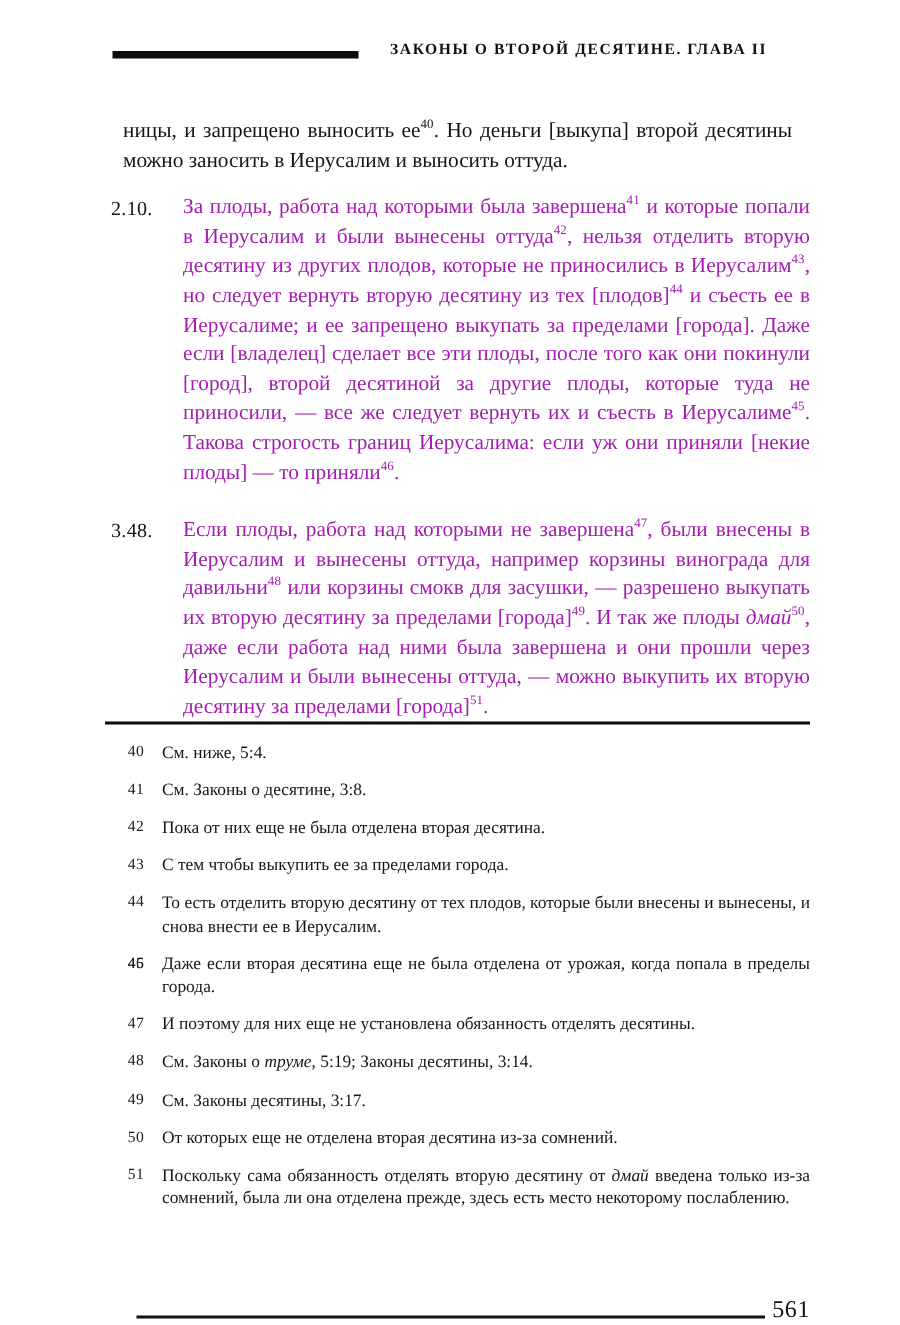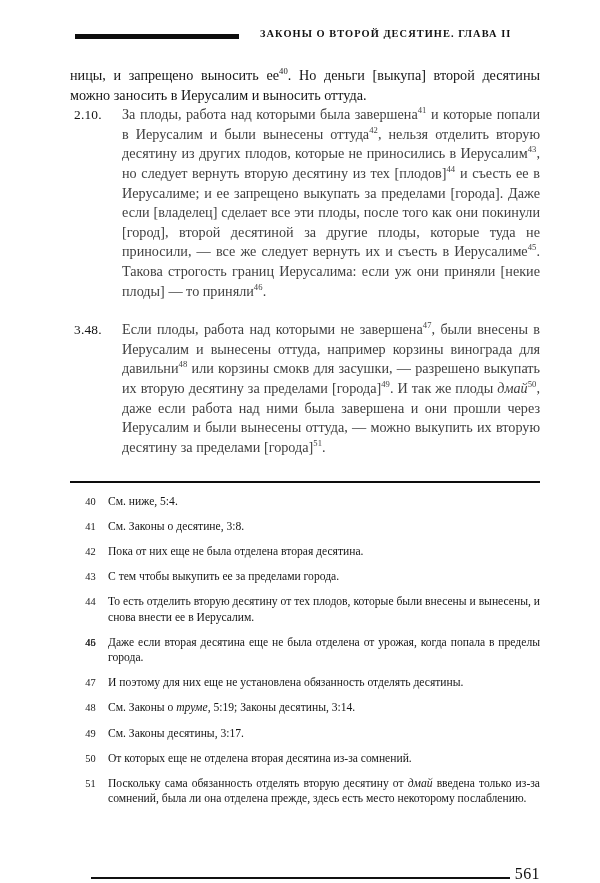--- a/index.html
+++ b/index.html
@@ -53,21 +53,21 @@
 
   
   .body-area {
     position: absolute;
     left: 70px;
     top: 66px;
     width: 470px;
   }
 
   p.para {
-    margin: 0;
+    margin: 12px;
     font-size: 14.2px;
     line-height: 19.6px;
     text-align: justify;
     text-justify: inter-word;
     hyphens: manual;
     color: #141414;
   }
 
   .lead-para { margin-bottom: 19px; }
 
@@ -83,21 +83,21 @@
     width: 44px;
     font-size: 13.4px;
     line-height: 19.6px;
     letter-spacing: 0.2px;
     color: #141414;
   }
   .numbered .secbody {
     font-size: 14.2px;
     line-height: 19.6px;
     text-align: justify;
-    color: #404040;
+    color: #a21caf;
   }
 
   sup.fn {
     font-size: 8.6px;
     line-height: 0;
     vertical-align: super;
     letter-spacing: 0.1px;
   }
 
   i.term { font-style: italic; }

